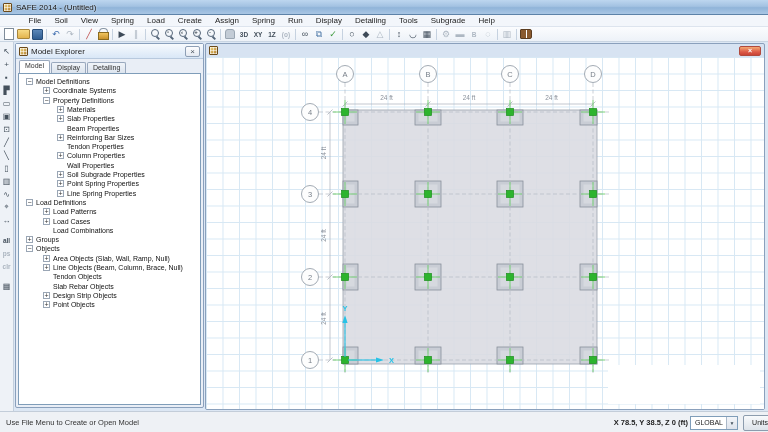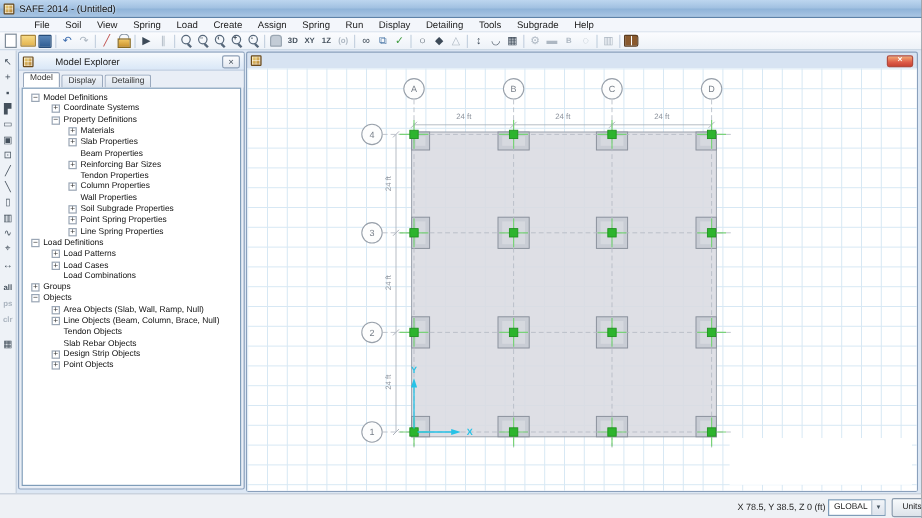--- a/index.html
+++ b/index.html
@@ -50,21 +50,21 @@
   .lefttools{position:absolute;left:0;top:0;width:14px;height:369px;background:#eef2f7;
     border-right:1px solid #c3cfdd;display:flex;flex-direction:column;align-items:center;padding-top:3px;}
   .lt-btn{width:13px;height:12px;display:flex;align-items:center;justify-content:center;
     font-size:8px;color:#44505c;flex:0 0 12px;margin-bottom:1px;}
   .lt-btn.dis{color:#aab4bf;}
   .lt-btn .txtg{font-size:6.5px;font-weight:bold;}
   .lt-gap{margin-top:7px !important;}
   
   .explorer{position:absolute;left:15px;top:1px;width:189px;height:365px;background:#e9eef6;
     border:1px solid #8aa0bc;border-radius:2px;}
-  .exp-title{height:15px;display:flex;align-items:center;gap:18px;padding-left:3px;
+  .exp-title{height:15px;display:flex;align-items:center;gap:3px;padding-left:3px;
     background:linear-gradient(#f7fafd,#d9e7f7);border-bottom:1px solid #b8c9de;font-size:8px;color:#222;}
   .exp-close{margin-left:auto;margin-right:3px;width:15px;height:11px;border:1px solid #8e9fb5;border-radius:2px;
     background:linear-gradient(#fdfdfe,#e4e9f1);font-size:8px;line-height:9px;text-align:center;color:#4a5560;}
   .exp-tabs{height:14px;display:flex;align-items:flex-end;gap:1px;padding-left:3px;
     background:#e9eef6;}
   .tab{font-size:7px;color:#333;padding:1px 5px 0;height:11px;border:1px solid #99a8bd;border-bottom:none;
     border-radius:2px 2px 0 0;background:linear-gradient(#f0f4f9,#dce4ee);}
   .tab.active{background:#fff;height:13px;}
   .exp-tree{position:absolute;left:2px;right:2px;top:29px;bottom:2px;background:#fff;
     border:1px solid #7f9db9;overflow:hidden;font-size:7px;color:#111;}
@@ -80,21 +80,21 @@
     text-align:center;font-weight:bold;}
   .canvas{position:absolute;left:0;top:13px;width:558px;height:352px;background:#fff;overflow:hidden;
     background-image:linear-gradient(#d7e8f4 1px,transparent 1px),linear-gradient(90deg,#d7e8f4 1px,transparent 1px);
     background-size:16.5px 16.5px;}
   .notch{position:absolute;left:402px;top:308px;width:152px;height:39px;background:#fff;}
   #svgwrap,#svgwrap svg{position:absolute;left:0;top:0;}
   
   .statusbar{position:absolute;left:0;top:411px;width:768px;height:21px;background:#eef1f5;
     border-top:1px solid #c3cdd9;font-size:7.5px;color:#333;overflow:hidden;}
   .status-msg{position:absolute;left:6px;top:0;line-height:21px;}
-  .coords{position:absolute;right:80px;top:0;line-height:21px;color:#222;}
+  .coords{position:absolute;right:80px;top:0;line-height:21px;color:#222;font-weight:bold;}
   .csys{position:absolute;left:690px;top:3.5px;width:48px;height:14px;background:#fff;
     border:1px solid #7f9db9;font-size:7px;line-height:12px;padding-left:4px;color:#222;}
   .dd-arrow{position:absolute;right:0;top:0;width:11px;height:12px;background:linear-gradient(#f2f5f9,#dde3ec);
     border-left:1px solid #aab8c8;font-size:5px;line-height:12px;text-align:center;color:#45535f;}
   .unitsbtn{position:absolute;left:743px;top:2.5px;width:40px;height:16px;border:1px solid #8c9cae;
     border-radius:2px;background:linear-gradient(#f8fafc,#dde3ea);font-size:7px;line-height:14px;
     text-align:center;color:#222;}
 </style>
 </head>
 <body>
@@ -536,20 +536,21 @@
               <line x1="142" y1="303" x2="171" y2="303" stroke="#27c2e6" stroke-width="1.1"></line>
               <polygon points="178,303 170,300.4 170,305.6" fill="#27c2e6"></polygon>
               <text x="183" y="305.6" font-size="7.5" fill="#27c2e6" font-weight="bold">X</text>
             </svg>
           </div>
       </div>
     </div>
   </div>
 
   <div class="statusbar">
+    <span class="status-msg">Use File Menu to Create or Open Model</span>
     <span class="coords">X 78.5, Y 38.5, Z 0  (ft)</span>
     <span class="csys">
       <span>GLOBAL</span>
       <span class="dd-arrow">▼</span>
     </span>
     <span class="unitsbtn">Units...</span>
   </div>
 
 </div>
 

